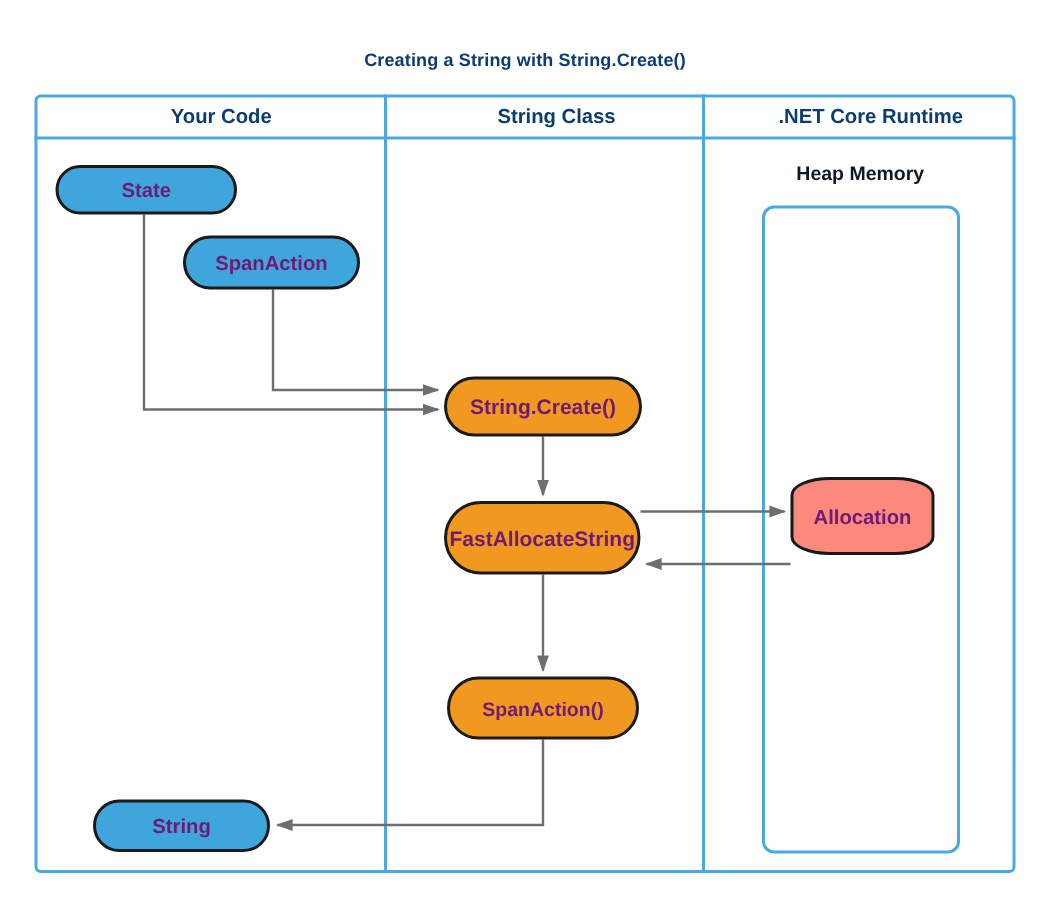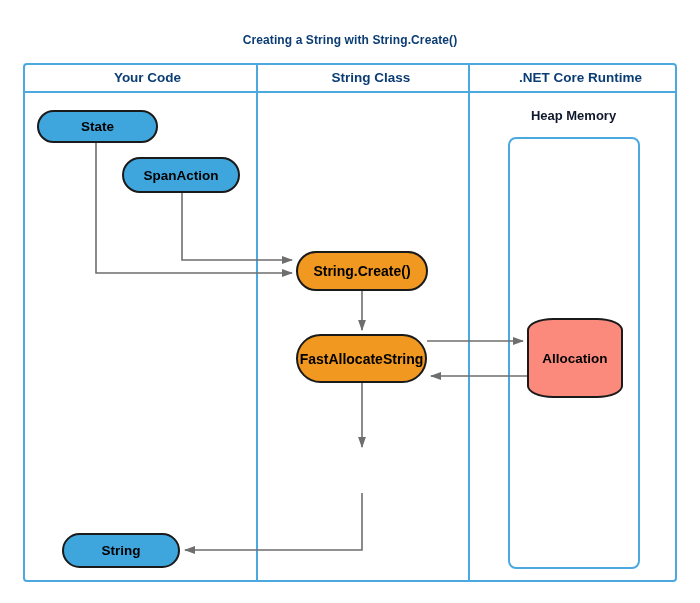--- a/index.html
+++ b/index.html
@@ -84,39 +84,39 @@
     width: 700px; height: 603px;
     pointer-events: none;
   }
   
   .node {
     position: absolute;
     display: flex;
     align-items: center;
     justify-content: center;
     font-weight: bold;
-    color: #000000;
+    color: #701a75;
     border: 2.5px solid #1a1a1a;
     text-align: center;
     z-index: 5;
   }
   .node.pill { border-radius: 999px; }
   .node.blue { background: #3fa6dd; }
   .node.orange { background: #f0981f; }
   .node.barrel {
     background: #fb8a7d;
     border-radius: 26px / 12px;
   }
   #node-state      { left: 37px;  top: 110px; width: 121px; height: 33px; font-size: 13.5px; }
   #node-spanaction { left: 122px; top: 157px; width: 118px; height: 36px; font-size: 13.5px; }
   #node-stringcreate { left: 296px; top: 251px; width: 132px; height: 40px; font-size: 14px; }
   #node-fastallocate { left: 296px; top: 334px; width: 131px; height: 49px; font-size: 14px; }
   #node-spanactioncall { left: 298px; top: 451px; width: 128px; height: 42px; font-size: 13px; }
   #node-string     { left: 62px;  top: 533px; width: 118px; height: 35px; font-size: 13.5px; }
-  #node-allocation { left: 527px; top: 318px; width: 96px; height: 80px; font-size: 13.5px; }
+  #node-allocation { left: 527px; top: 318px; width: 96px; height: 52px; font-size: 13.5px; }
 </style>
 </head>
 <body>
 
 <div id="stage">
 
   <div id="diagram-title">Creating a String with String.Create()</div>
 
   <div id="frame"></div>
   <div id="header-row"></div>
@@ -152,16 +152,17 @@
       <path d="M 362 383 L 362 447"></path>
 
       <path d="M 362 493 L 362 550 L 185 550"></path>
     </g>
   </svg>
 
   <div id="node-state" class="node pill blue">State</div>
   <div id="node-spanaction" class="node pill blue">SpanAction</div>
   <div id="node-stringcreate" class="node pill orange">String.Create()</div>
   <div id="node-fastallocate" class="node pill orange">FastAllocateString</div>
+  <div id="node-spanactioncall" class="node pill orange">SpanAction()</div>
   <div id="node-string" class="node pill blue">String</div>
   <div id="node-allocation" class="node barrel">Allocation</div>
 
 </div>
 
 </body></html>

